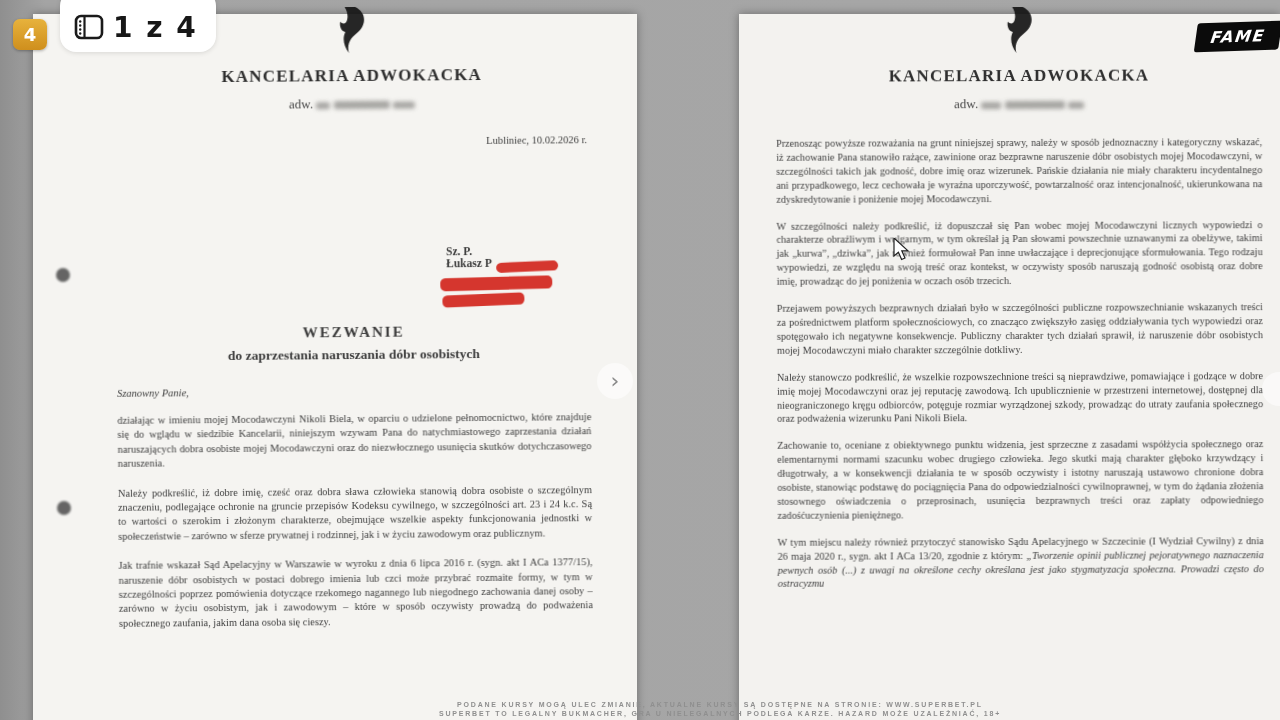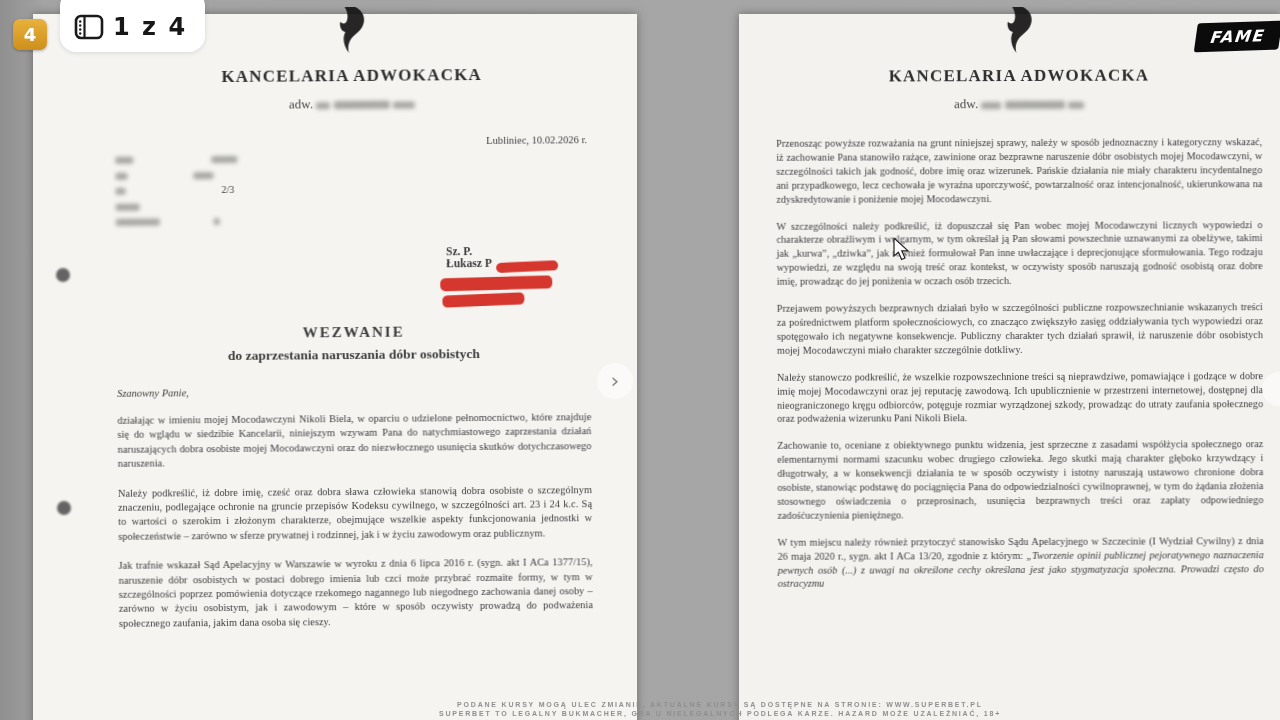--- a/index.html
+++ b/index.html
@@ -39,21 +39,21 @@
   .greeting{font-style:italic;font-size:10.5px;margin:0 0 15px 0;}
   .p{margin:0 0 15px 0;font-size:10.4px;line-height:14.4px;text-align:justify;}
   .page-right .p{font-size:10.2px;line-height:13.9px;margin-bottom:13px;}
   .quote{font-style:italic;}
   .hole{position:absolute;width:14px;height:14px;border-radius:50%;
         background:#4c4c4c;filter:blur(1px);opacity:.85;}
   
   .pill{position:absolute;left:60px;top:-10px;height:50px;padding:12px 18px 0 14px;
         background:#fff;border-radius:16px;box-shadow:0 1px 5px rgba(0,0,0,.12);
         display:flex;align-items:center;gap:9px;font-family:"DejaVu Sans",sans-serif;}
-  .pill-label{font-size:24px;font-weight:700;color:#171717;letter-spacing:2px;}
+  .pill-label{font-size:28px;font-weight:700;color:#171717;letter-spacing:2px;}
   .badge16{position:absolute;left:13px;top:19px;width:34px;height:31px;border-radius:7px;
            background:linear-gradient(#e7b23c,#cf8f1d);color:#fff;font-family:"DejaVu Sans",sans-serif;
            font-weight:700;font-size:18px;display:flex;align-items:center;justify-content:center;
            box-shadow:0 1px 3px rgba(0,0,0,.3);}
   .fame{position:absolute;left:1196px;top:22px;width:84px;height:29px;
         background:var(--fame_bg,#0b0b0b);transform:skewX(-10deg) rotate(-2deg);
         display:flex;align-items:center;justify-content:center;border-radius:3px;}
   .fame span{color:#fff;font-family:"DejaVu Sans",sans-serif;font-weight:900;
              font-style:italic;font-size:16px;letter-spacing:1.5px;}
   .next-btn{position:absolute;width:36px;height:36px;border-radius:50%;border:none;
@@ -77,27 +77,20 @@
         <path fill="#151515" d="M38 0 C53 7 59 21 54 35 C49 49 38 53 30 63 C24 71 22 81 25 92 C14 77 12 62 18 50 C10 48 6 39 8 29 C14 36 20 33 22 25 C24 17 22 8 17 0 Z"></path>
       </svg>
       <div class="firm">KANCELARIA ADWOKACKA</div>
       <div class="adw">
         <span>adw.</span>
         <span class="smudge" style="width:14px;"></span>
         <span class="smudge" style="width:56px;height:8px;"></span>
         <span class="smudge" style="width:22px;"></span>
       </div>
       <div class="dateline">Lubliniec, 10.02.2026 r.</div>
-      <div class="addr">
-        <div class="addr-line"><span class="smudge" style="width:18px;"></span><span class="smudge" style="width:26px;margin-left:78px;"></span></div>
-        <div class="addr-line"><span class="smudge" style="width:12px;"></span><span class="smudge" style="width:20px;margin-left:66px;"></span></div>
-        <div class="addr-line"><span class="smudge" style="width:10px;"></span><span style="margin-left:96px;">2/3</span></div>
-        <div class="addr-line"><span class="smudge" style="width:24px;"></span></div>
-        <div class="addr-line"><span class="smudge" style="width:44px;"></span><span class="smudge" style="width:6px;margin-left:54px;"></span></div>
-      </div>
       <div class="recipient">
         <div>Sz. P.</div>
         <div>Łukasz P</div>
         <span class="redact r1"></span>
         <span class="redact r2"></span>
         <span class="redact r3"></span>
       </div>
       <div class="doc-title">WEZWANIE</div>
       <div class="doc-subtitle">do zaprzestania naruszania dóbr osobistych</div>
       <div class="flow">

